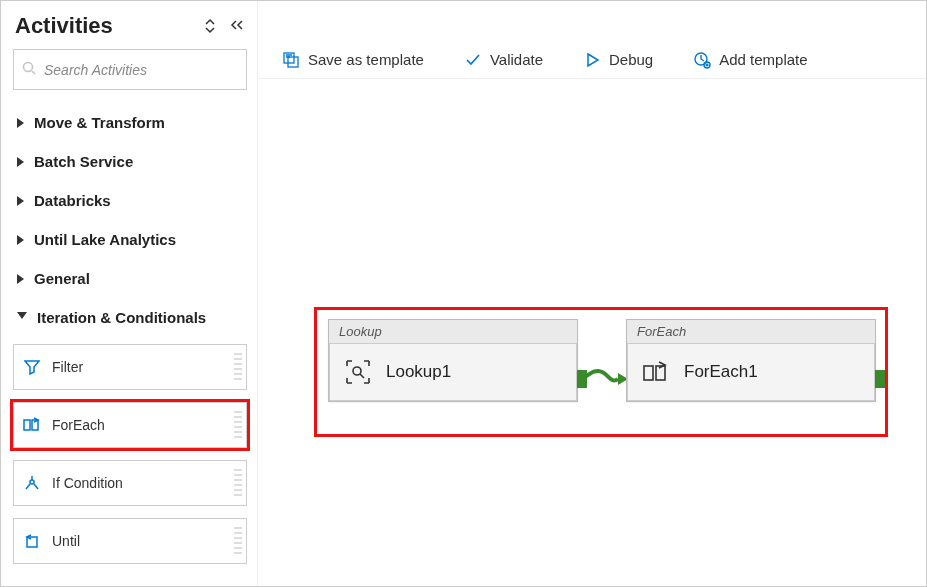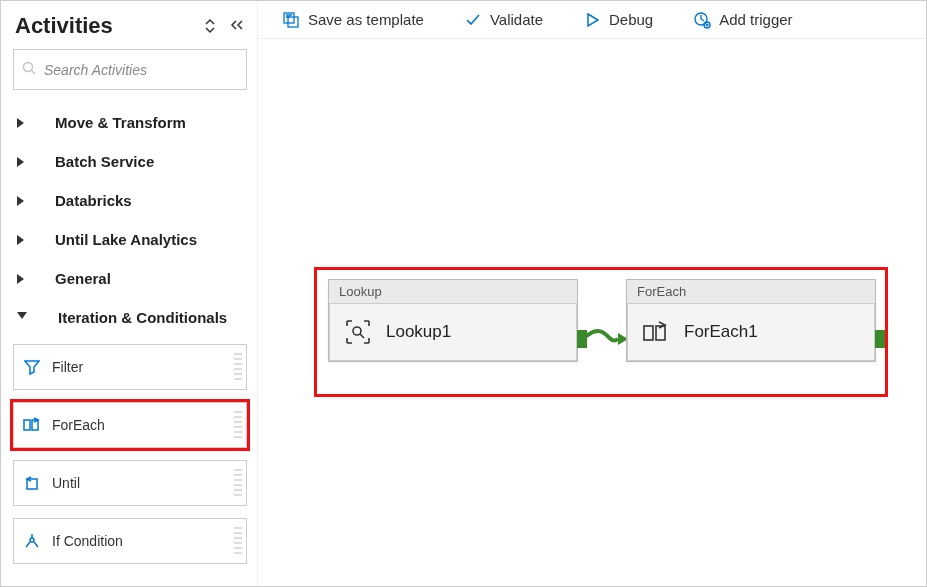--- a/index.html
+++ b/index.html
@@ -53,21 +53,20 @@
   .search-icon { margin-right: 8px; opacity: .5; }
   .cat-list { display: flex; flex-direction: column; gap: 2px; }
   .cat {
     display: flex;
     align-items: center;
     padding: 10px 4px;
     cursor: pointer;
     font-size: 15px;
     font-weight: 600;
     color: #222;
-    gap: 21px;
   }
   .cat .tri {
     width: 0; height: 0;
     border-top: 5px solid transparent;
     border-bottom: 5px solid transparent;
     border-left: 7px solid #333;
     margin-right: 10px;
   }
   .cat.expanded .tri {
     width: 0; height: 0;
@@ -105,20 +104,21 @@
   }
   .toolbar {
     height: 38px;
     border-bottom: 1px solid #eee;
     display: flex;
     align-items: center;
     gap: 40px;
     padding: 0 24px;
     font-size: 15px;
     color: #333;
+    margin-top: 40px;
   }
   .tb-btn { display: flex; align-items: center; gap: 8px; cursor: pointer; }
   .tb-icon { width: 18px; height: 18px; display: flex; align-items:center; justify-content:center; }
   .tb-icon svg { display: block; }
   .canvas {
     flex: 1;
     position: relative;
     background: #fff;
   }
   .hl-box {
@@ -134,20 +134,21 @@
     border: 1px solid #bbb;
     background: #fff;
     box-shadow: 0 1px 2px rgba(0,0,0,.05);
   }
   .node-head {
     background: #eaeaea;
     font-size: 13px;
     color: #555;
     padding: 4px 10px;
     border-bottom: 1px solid #ccc;
+    font-style: italic;
   }
   .node-body {
     background: #f4f4f4;
     display: flex;
     align-items: center;
     padding: 14px 14px;
     gap: 14px;
     border: 1px solid #ccc;
     border-top: none;
     margin: 0;
@@ -242,36 +243,36 @@
               <rect x="9" y="3" width="6" height="10"></rect>
               <path d="M11 1 15 3 11 5"></path>
             </svg>
         </span>
         <span>ForEach</span>
         <span class="drag"></span>
       </div>
       <div class="act-item">
         <span class="act-icon">
           <svg width="16" height="16" viewBox="0 0 16 16" fill="none" stroke="#0078d4" stroke-width="1.5">
-              <rect x="3" y="4" width="10" height="10"></rect>
-              <path d="M7 2 3 4 7 6"></path>
-            </svg>
-        </span>
-        <span>Until</span>
-        <span class="drag"></span>
-      </div>
-      <div class="act-item">
-        <span class="act-icon">
-          <svg width="16" height="16" viewBox="0 0 16 16" fill="none" stroke="#0078d4" stroke-width="1.5">
               <path d="M8 1v4"></path>
               <circle cx="8" cy="7" r="2"></circle>
               <path d="M6 9l-4 5M10 9l4 5"></path>
             </svg>
         </span>
         <span>If Condition</span>
+        <span class="drag"></span>
+      </div>
+      <div class="act-item">
+        <span class="act-icon">
+          <svg width="16" height="16" viewBox="0 0 16 16" fill="none" stroke="#0078d4" stroke-width="1.5">
+              <rect x="3" y="4" width="10" height="10"></rect>
+              <path d="M7 2 3 4 7 6"></path>
+            </svg>
+        </span>
+        <span>Until</span>
         <span class="drag"></span>
       </div>
     </div>
   </div>
 </div>
 
 <div class="main">
   <div class="toolbar">
     <div class="tb-btn">
       <span class="tb-icon">
@@ -301,21 +302,21 @@
     </div>
     <div class="tb-btn">
       <span class="tb-icon">
         <svg width="18" height="18" viewBox="0 0 18 18" fill="none" stroke="#0078d4" stroke-width="1.4">
             <circle cx="8" cy="8" r="6"></circle>
             <path d="M8 4v4l3 2"></path>
             <circle cx="14" cy="14" r="3"></circle>
             <path d="M14 12.5v3M12.5 14h3"></path>
           </svg>
       </span>
-      <span>Add trigger</span>
+      <span>Add template</span>
     </div>
   </div>
 
   <div class="canvas">
     <div class="hl-box"></div>
 
     <div class="node" style="left:70px; top:240px;">
       <div class="node-head">Lookup</div>
       <div class="node-body">
         <span class="node-icon">

